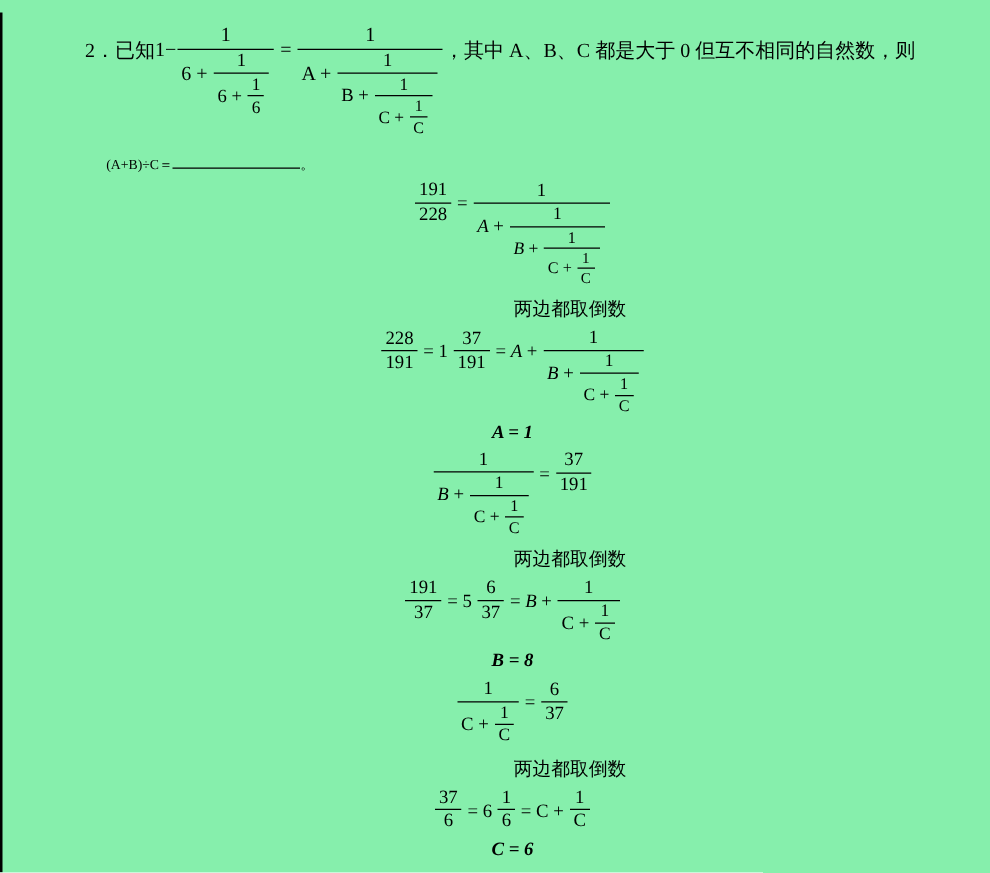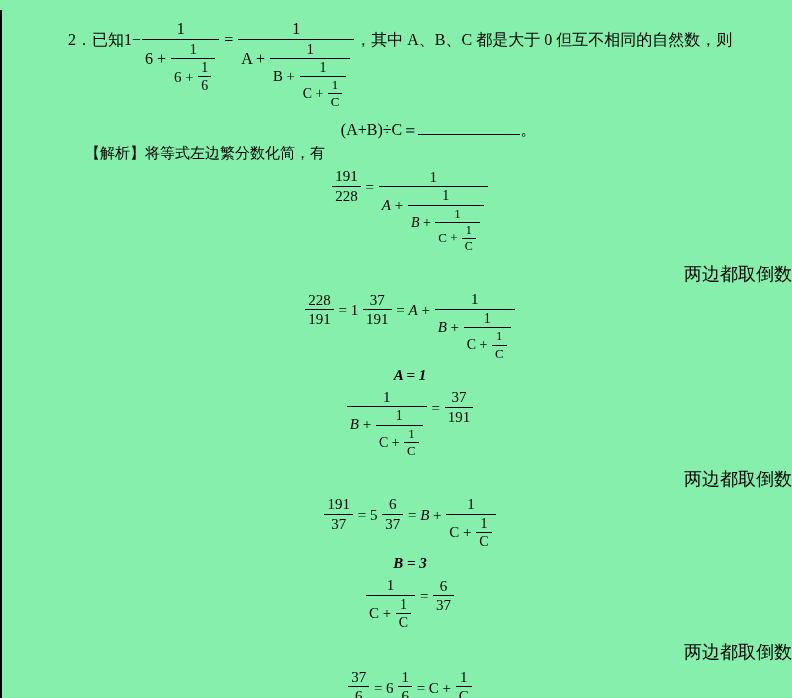--- a/index.html
+++ b/index.html
@@ -2,26 +2,26 @@
 <html><head>
 <meta charset="utf-8">
 <style>
   html,body{margin:0;padding:0;background:#fff;}
   .page{
     position:relative;width:792px;height:698px;background:#86efac;color:#000;
     font-family:"Liberation Serif","DejaVu Serif",serif;overflow:hidden;
   }
   .left-border{position:absolute;left:0;top:10px;width:2px;height:688px;background:#000;}
   .problem{margin:20px 6px 0 68px;font-size:16px;line-height:1.35;}
-  .answer-line{margin:10px 0 0 85px;font-size:16px;text-align:center;}
+  .answer-line{margin:10px 0 0 85px;font-size:11px;}
   .blank{display:inline-block;width:102px;height:15px;border-bottom:1px solid #000;vertical-align:baseline;}
   .analysis{margin:3px 0 0 85px;font-size:15px;}
   .steps{text-align:center;font-size:15px;}
   .mline{margin:5px 0;line-height:1.2;padding-left:28px;}
-  .note{text-align:right;margin:9px 0 3px 120px;font-size:18px;font-family:Liberation Mono, monospace;}
+  .note{text-align:center;margin:9px 0 3px 120px;font-size:15px;font-family:Liberation Mono, monospace;}
   .bold-line{font-weight:bold;margin:4px 0;font-size:15px;font-style:italic;}
   .frac{display:inline-block;vertical-align:middle;text-align:center;overflow:hidden;padding:0 1px;}
   .frac .num{display:block;padding:0 3px 1px;border-bottom:1px solid #000;line-height:1.1;}
   .frac .den{display:block;padding:1px 3px 0;line-height:1.1;}
   .frac .frac{font-size:.93em;}
   .st-i{font-style:italic;}
 </style>
 </head>
 <body>
 
@@ -29,31 +29,28 @@
   <div class="left-border"></div>
 
   <div class="problem">
     <span>2．</span><span>已知</span><span class="mathrow"><span>1−</span><span class="frac" style="vertical-align: -48.2px;"><span class="num"><span>1</span></span><span class="den"><span>6 + </span><span class="frac" style="vertical-align: -30.2px;"><span class="num"><span>1</span></span><span class="den"><span>6 + </span><span class="frac" style="vertical-align: -11.536px;"><span class="num"><span>1</span></span><span class="den"><span>6</span></span></span></span></span></span></span><span> = </span><span class="frac" style="vertical-align: -64.2px;"><span class="num"><span>1</span></span><span class="den"><span>A + </span><span class="frac" style="vertical-align: -46.2px;"><span class="num"><span>1</span></span><span class="den"><span>B + </span><span class="frac" style="vertical-align: -28.536px;"><span class="num"><span>1</span></span><span class="den"><span>C + </span><span class="frac" style="vertical-align: -10.8485px;"><span class="num"><span>1</span></span><span class="den"><span>C</span></span></span></span></span></span></span></span></span></span><span>，其中 A、B、C 都是大于 0 但互不相同的自然数，则</span>
   </div>
 
   <div class="answer-line">
     <span>(A+B)÷C＝</span><span class="blank"></span><span>。</span>
   </div>
 
-  <div class="analysis">
-    <span>【解析】</span><span>将等式左边繁分数化简，有</span>
-  </div>
 
   <div class="steps" id="steps">
       <div class="mline"><span class="frac" style="vertical-align: -12.5px;"><span class="num"><span>191</span></span><span class="den"><span>228</span></span></span><span> = </span><span class="frac" style="vertical-align: -61.5px;"><span class="num"><span>1</span></span><span class="den"><span class="st-i">A</span><span> + </span><span class="frac" style="vertical-align: -43.5px;"><span class="num"><span>1</span></span><span class="den"><span class="st-i">B</span><span> + </span><span class="frac" style="vertical-align: -26.815px;"><span class="num"><span>1</span></span><span class="den"><span>C + </span><span class="frac" style="vertical-align: -11.108px;"><span class="num"><span>1</span></span><span class="den"><span>C</span></span></span></span></span></span></span></span></span></div>
       <div class="note">两边都取倒数</div>
       <div class="mline"><span class="frac" style="vertical-align: -12.5px;"><span class="num"><span>228</span></span><span class="den"><span>191</span></span></span><span> = 1 </span><span class="frac" style="vertical-align: -12.5px;"><span class="num"><span>37</span></span><span class="den"><span>191</span></span></span><span> = </span><span class="st-i">A</span><span> + </span><span class="frac" style="vertical-align: -45.5px;"><span class="num"><span>1</span></span><span class="den"><span class="st-i">B</span><span> + </span><span class="frac" style="vertical-align: -28.5px;"><span class="num"><span>1</span></span><span class="den"><span>C + </span><span class="frac" style="vertical-align: -11.815px;"><span class="num"><span>1</span></span><span class="den"><span>C</span></span></span></span></span></span></span></div>
       <div class="mline bold-line">A = 1</div>
       <div class="mline"><span class="frac" style="vertical-align: -45.5px;"><span class="num"><span>1</span></span><span class="den"><span class="st-i">B</span><span> + </span><span class="frac" style="vertical-align: -28.5px;"><span class="num"><span>1</span></span><span class="den"><span>C + </span><span class="frac" style="vertical-align: -11.815px;"><span class="num"><span>1</span></span><span class="den"><span>C</span></span></span></span></span></span></span><span> = </span><span class="frac" style="vertical-align: -12.5px;"><span class="num"><span>37</span></span><span class="den"><span>191</span></span></span></div>
       <div class="note">两边都取倒数</div>
       <div class="mline"><span class="frac" style="vertical-align: -12.5px;"><span class="num"><span>191</span></span><span class="den"><span>37</span></span></span><span> = 5 </span><span class="frac" style="vertical-align: -12.5px;"><span class="num"><span>6</span></span><span class="den"><span>37</span></span></span><span> = </span><span class="st-i">B</span><span> + </span><span class="frac" style="vertical-align: -29.5px;"><span class="num"><span>1</span></span><span class="den"><span>C + </span><span class="frac" style="vertical-align: -12.5px;"><span class="num"><span>1</span></span><span class="den"><span>C</span></span></span></span></span></div>
-      <div class="mline bold-line">B = 3</div>
+      <div class="mline bold-line">B = 8</div>
       <div class="mline"><span class="frac" style="vertical-align: -29.5px;"><span class="num"><span>1</span></span><span class="den"><span>C + </span><span class="frac" style="vertical-align: -12.5px;"><span class="num"><span>1</span></span><span class="den"><span>C</span></span></span></span></span><span> = </span><span class="frac" style="vertical-align: -12.5px;"><span class="num"><span>6</span></span><span class="den"><span>37</span></span></span></div>
       <div class="note">两边都取倒数</div>
       <div class="mline"><span class="frac" style="vertical-align: -12.5px;"><span class="num"><span>37</span></span><span class="den"><span>6</span></span></span><span> = 6 </span><span class="frac" style="vertical-align: -12.5px;"><span class="num"><span>1</span></span><span class="den"><span>6</span></span></span><span> = C + </span><span class="frac" style="vertical-align: -12.5px;"><span class="num"><span>1</span></span><span class="den"><span>C</span></span></span></div>
       <div class="mline bold-line">C = 6</div>
     </div>
 </div>
 
 </body></html>

